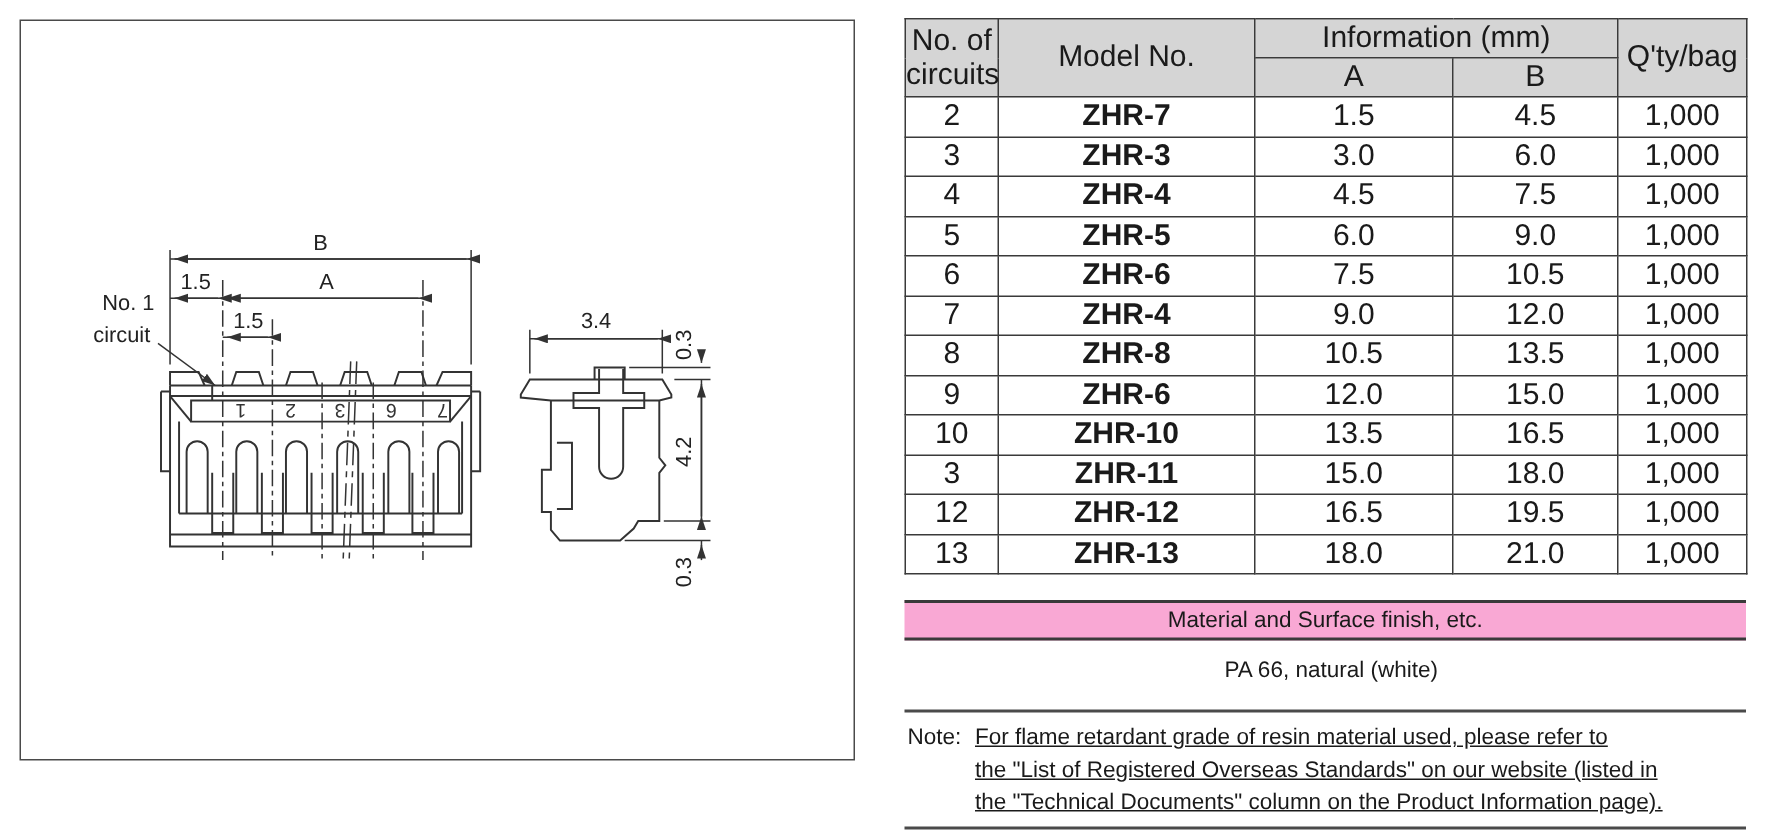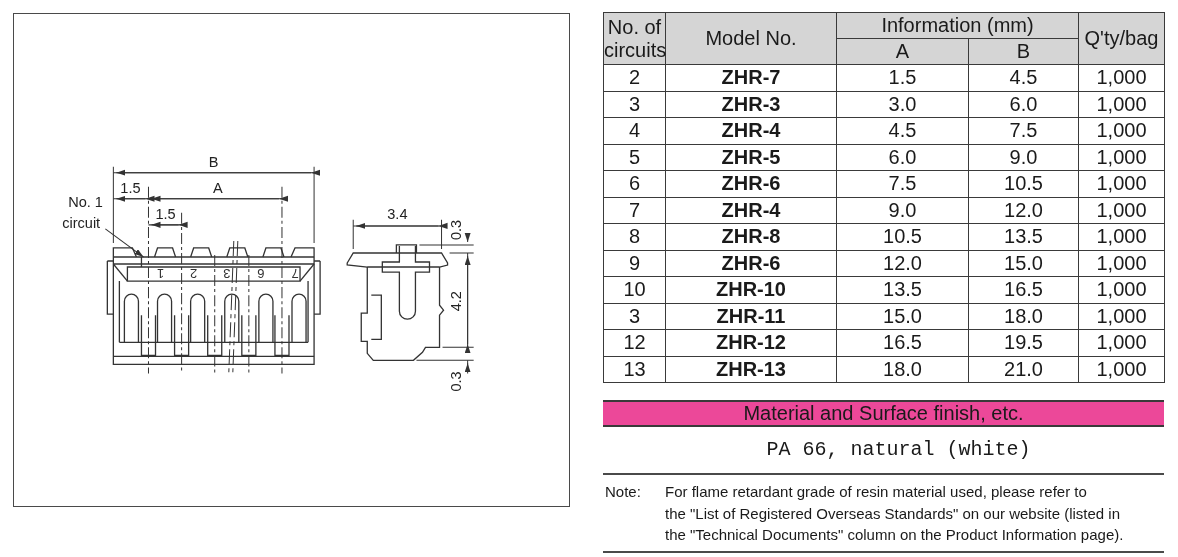--- a/index.html
+++ b/index.html
@@ -19,30 +19,30 @@
   table.spec{position:absolute;top:12px;left:0;border-collapse:collapse;table-layout:fixed;
              width:561px;font-size:20px;}
   table.spec th,table.spec td{border:1.5px solid #3a3a3a;text-align:center;vertical-align:middle;
              padding:0;font-weight:normal;line-height:1.15;}
   table.spec thead th{background:#d5d5d5;}
   table.spec thead tr.h1 th{height:25px;}
   table.spec thead tr.h2 th{height:25px;}
   table.spec tbody td{height:25.5px;background:#fff;}
   table.spec td.model{font-weight:bold;}
 
-  .mat-band{position:absolute;top:400px;left:0;width:561px;height:23px;background:#ec4899;
+  .mat-band{position:absolute;top:400px;left:0;width:561px;height:23px;background:#f9a8d4;
             border-top:2px solid #3a3a3a;border-bottom:2px solid #3a3a3a;box-sizing:content-box;
-            display:flex;align-items:center;justify-content:center;font-size:20px;}
-  .pa-line{position:absolute;top:438px;left:15px;width:561px;text-align:center;font-size:20px;font-family:Liberation Mono, monospace;}
+            display:flex;align-items:center;justify-content:center;font-size:15px;}
+  .pa-line{position:absolute;top:438px;left:4px;width:561px;text-align:center;font-size:15px;}
   .rule{position:absolute;left:0;width:561px;height:2px;background:#4a4a4a;}
   .rule.r1{top:473px;}
   .rule.r2{top:551px;}
   .note{position:absolute;top:481px;left:0;width:561px;font-size:15px;line-height:21.5px;}
   .note .lbl{position:absolute;left:2px;top:0;}
-  .note .lines{margin-left:62px;}
+  .note .lines{margin-left:47px;text-decoration:underline;}
 </style>
 </head>
 <body>
 
 <div id="page">
 
   <div class="panel">
     <svg viewBox="0 0 553 490">
       <defs>
         <marker id="ah" markerWidth="10" markerHeight="8" refX="9" refY="3" orient="auto" markerUnits="userSpaceOnUse">

